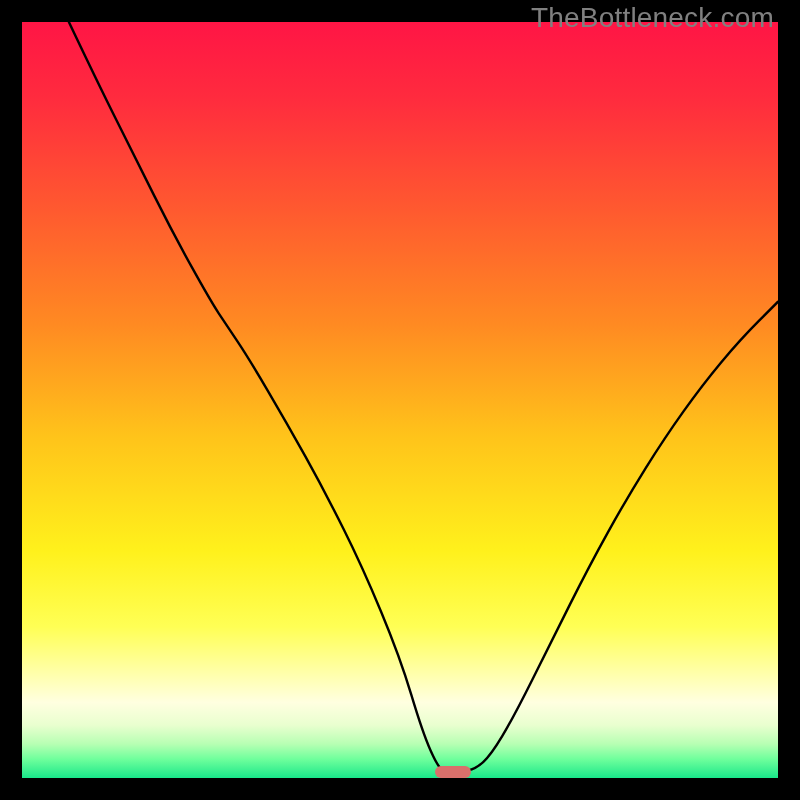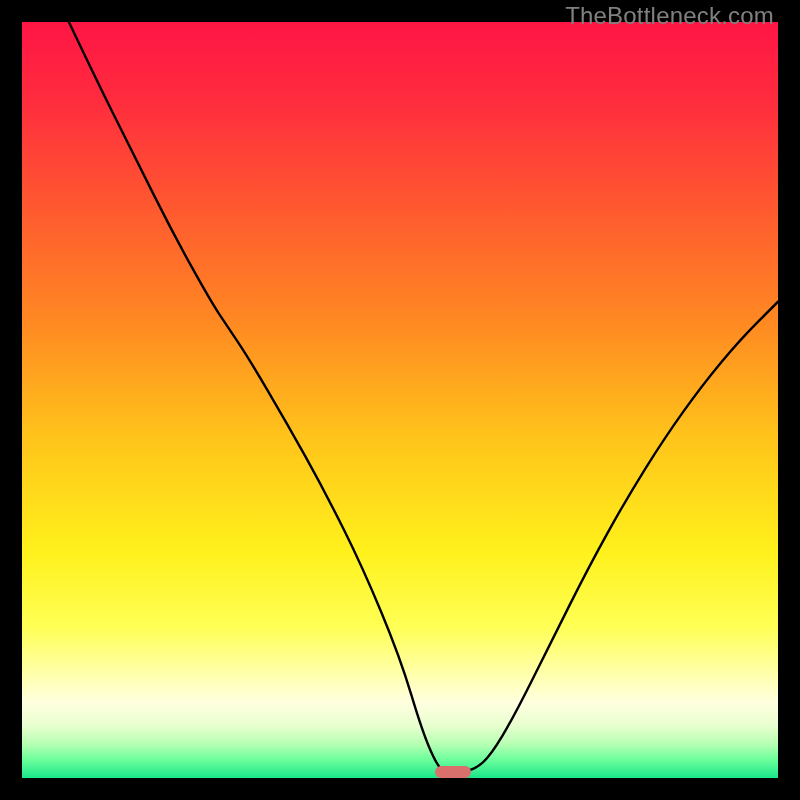--- a/index.html
+++ b/index.html
@@ -23,21 +23,21 @@
     left: 0;
     top: 0;
     width: 756px;
     height: 756px;
   }
   .watermark {
     position: absolute;
     top: 2px;
     right: 26px;
     font-family: Arial, Helvetica, sans-serif;
-    font-size: 24px;
+    font-size: 28px;
     color: #808080;
     letter-spacing: 0.2px;
   }
   .marker {
     position: absolute;
     background: #d9706b;
     border-radius: 8px;
   }
 </style>
 </head>

